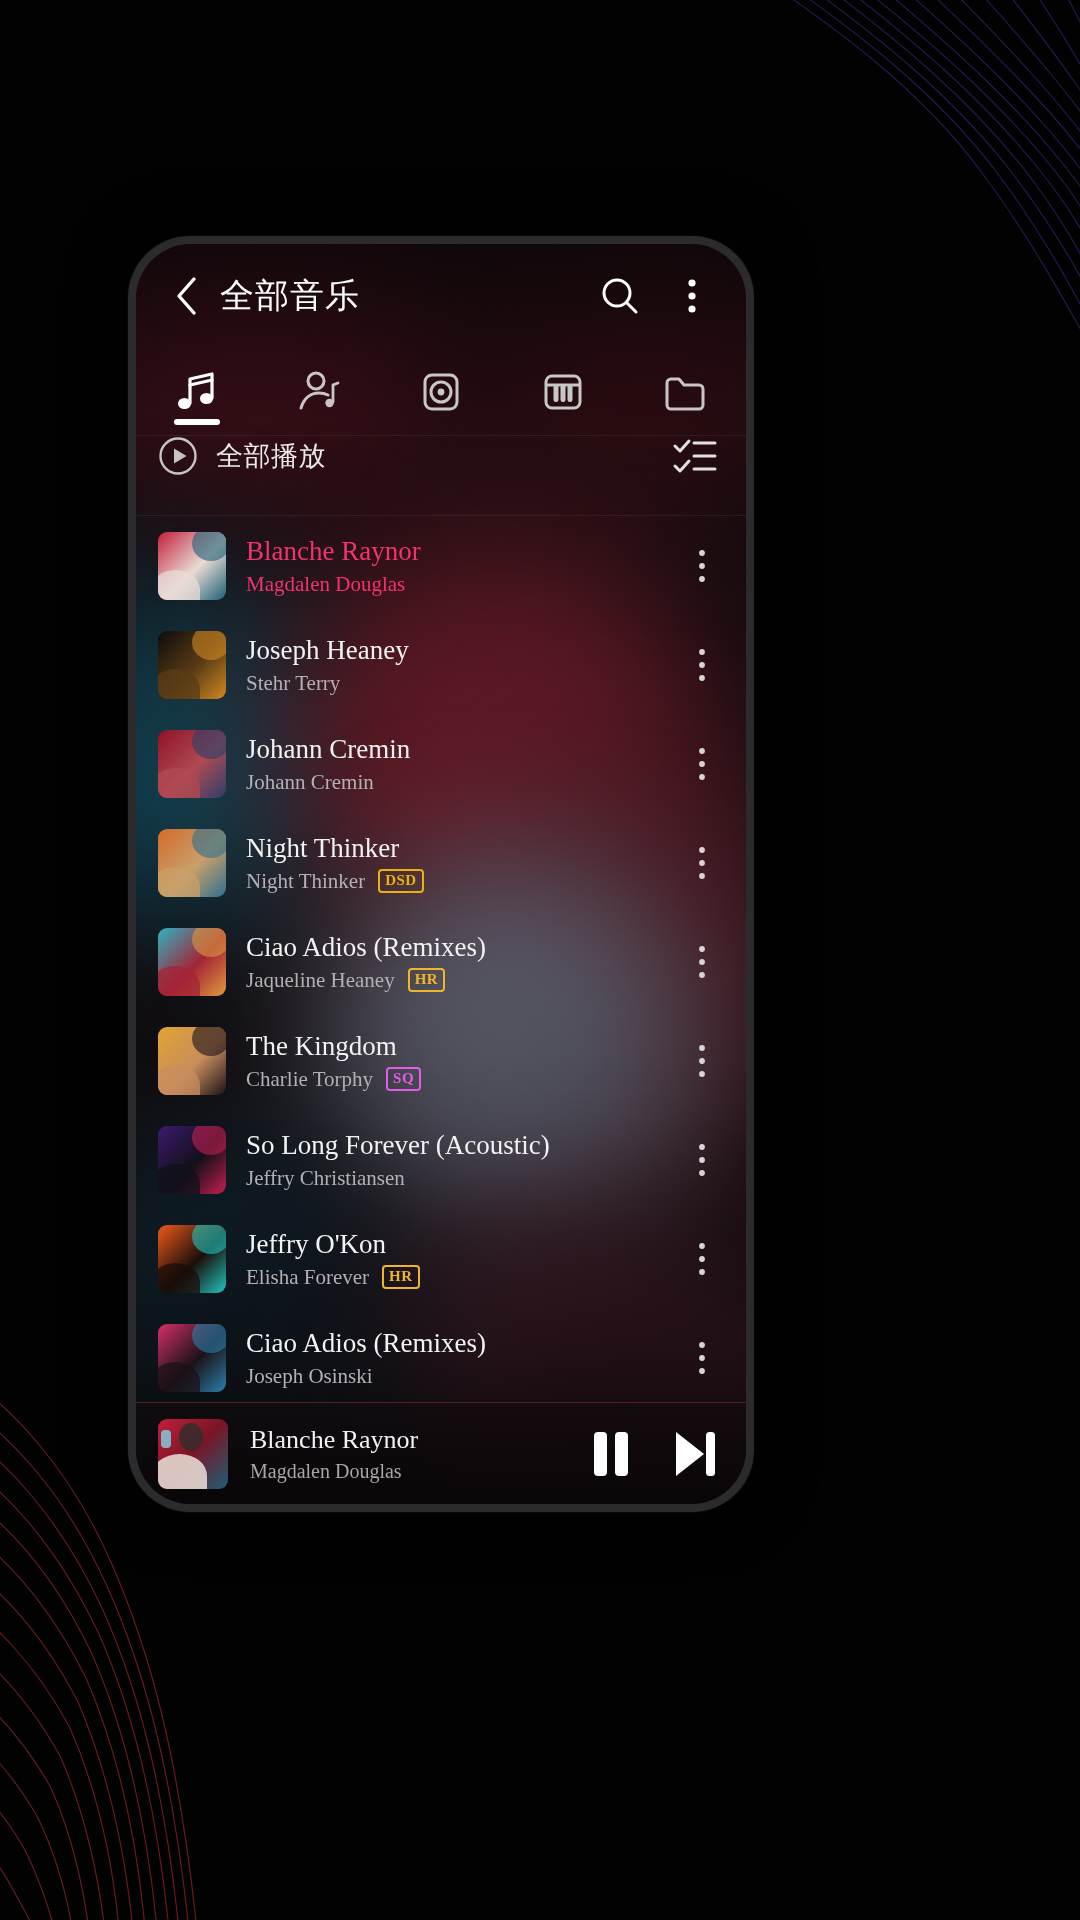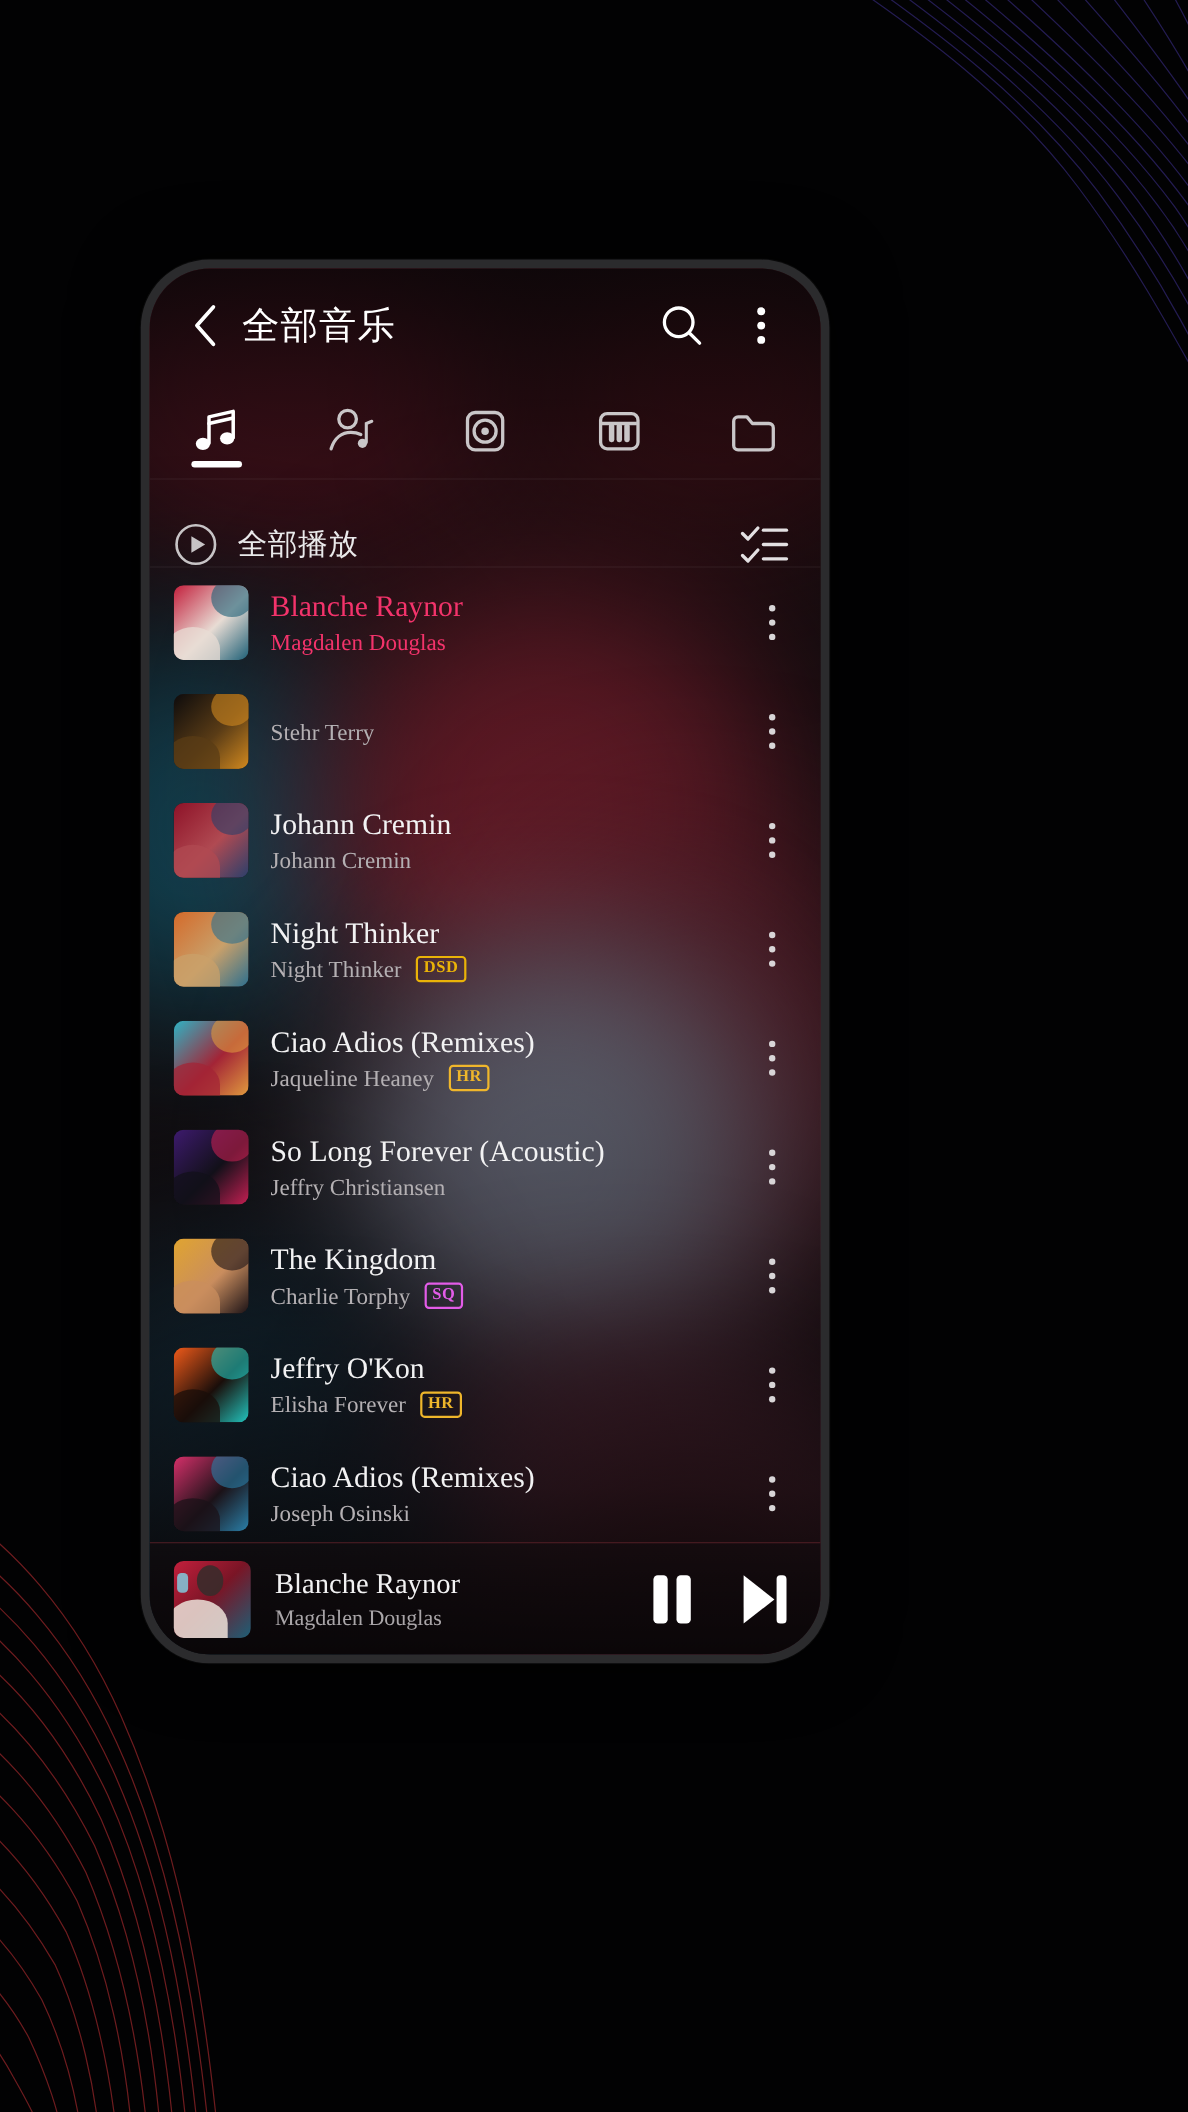--- a/index.html
+++ b/index.html
@@ -77,21 +77,21 @@
   .tab .underline {
     position:absolute; bottom:10px; left:50%; transform:translateX(-50%);
     width:46px; height:6px; border-radius:3px; background:#fff;
     opacity:0;
   }
   .tab.active .underline { opacity:1; }
 
   
   #playall-row {
     height:80px; flex:0 0 80px;
-    display:flex; align-items:flex-end;
+    display:flex; align-items:flex-start;
     padding:0 28px 0 22px;
     border-bottom:1px solid rgba(255,255,255,.07);
   }
   #playall-left { display:flex; align-items:center; gap:18px; cursor:pointer; }
   #playall-label { color:#e9e9ea; font-size:27px; letter-spacing:.5px; }
   #multiselect-btn { margin-left:auto; cursor:pointer; display:flex; align-items:center; }
 
   
   #songlist { flex:1 1 auto; overflow:hidden; }
   .song-row {
@@ -323,20 +323,21 @@
               </svg>
             </div>
           </div>
           <div class="song-row">
             <div class="art">
               <div class="g1" style="inset:0;background:linear-gradient(135deg,#0d0b0c 0%,#5a3c16 55%,#d1891f 100%);"></div>
               <div class="g2" style="left:-10%;bottom:-14%;width:72%;height:58%;background:#5a3c16;border-radius:50% 50% 14% 14%;opacity:.75;"></div>
               <div class="g3" style="right:-6%;top:-8%;width:56%;height:52%;background:#d1891f;border-radius:50%;opacity:.6;"></div>
             </div>
             <div class="song-meta">
+              <div class="song-title">Joseph Heaney</div>
               <div class="song-sub">
                 <div class="song-artist">Stehr Terry</div>
               </div>
             </div>
             <div class="row-menu">
               <svg width="10" height="38" viewBox="0 0 10 38">
                 <circle cx="5" cy="6" r="2.9" fill="#d8d5d7"></circle>
                 <circle cx="5" cy="19" r="2.9" fill="#d8d5d7"></circle>
                 <circle cx="5" cy="32" r="2.9" fill="#d8d5d7"></circle>
               </svg>
@@ -399,49 +400,49 @@
             <div class="row-menu">
               <svg width="10" height="38" viewBox="0 0 10 38">
                 <circle cx="5" cy="6" r="2.9" fill="#d8d5d7"></circle>
                 <circle cx="5" cy="19" r="2.9" fill="#d8d5d7"></circle>
                 <circle cx="5" cy="32" r="2.9" fill="#d8d5d7"></circle>
               </svg>
             </div>
           </div>
           <div class="song-row">
             <div class="art">
+              <div class="g1" style="inset:0;background:linear-gradient(135deg,#e0a430 0%,#c98d5e 55%,#1b1216 100%);"></div>
+              <div class="g2" style="left:-10%;bottom:-14%;width:72%;height:58%;background:#c98d5e;border-radius:50% 50% 14% 14%;opacity:.75;"></div>
+              <div class="g3" style="right:-6%;top:-8%;width:56%;height:52%;background:#1b1216;border-radius:50%;opacity:.6;"></div>
+            </div>
+            <div class="song-meta">
+              <div class="song-title">The Kingdom</div>
+              <div class="song-sub">
+                <div class="song-artist">Charlie Torphy</div>
+                <span class="badge" style="color: rgb(227, 92, 232);">SQ</span>
+              </div>
+            </div>
+            <div class="row-menu">
+              <svg width="10" height="38" viewBox="0 0 10 38">
+                <circle cx="5" cy="6" r="2.9" fill="#d8d5d7"></circle>
+                <circle cx="5" cy="19" r="2.9" fill="#d8d5d7"></circle>
+                <circle cx="5" cy="32" r="2.9" fill="#d8d5d7"></circle>
+              </svg>
+            </div>
+          </div>
+          <div class="song-row">
+            <div class="art">
               <div class="g1" style="inset:0;background:linear-gradient(135deg,#3d1a6e 0%,#121019 55%,#c41f52 100%);"></div>
               <div class="g2" style="left:-10%;bottom:-14%;width:72%;height:58%;background:#121019;border-radius:50% 50% 14% 14%;opacity:.75;"></div>
               <div class="g3" style="right:-6%;top:-8%;width:56%;height:52%;background:#c41f52;border-radius:50%;opacity:.6;"></div>
             </div>
             <div class="song-meta">
               <div class="song-title">So Long Forever (Acoustic)</div>
               <div class="song-sub">
                 <div class="song-artist">Jeffry Christiansen</div>
-              </div>
-            </div>
-            <div class="row-menu">
-              <svg width="10" height="38" viewBox="0 0 10 38">
-                <circle cx="5" cy="6" r="2.9" fill="#d8d5d7"></circle>
-                <circle cx="5" cy="19" r="2.9" fill="#d8d5d7"></circle>
-                <circle cx="5" cy="32" r="2.9" fill="#d8d5d7"></circle>
-              </svg>
-            </div>
-          </div>
-          <div class="song-row">
-            <div class="art">
-              <div class="g1" style="inset:0;background:linear-gradient(135deg,#e0a430 0%,#c98d5e 55%,#1b1216 100%);"></div>
-              <div class="g2" style="left:-10%;bottom:-14%;width:72%;height:58%;background:#c98d5e;border-radius:50% 50% 14% 14%;opacity:.75;"></div>
-              <div class="g3" style="right:-6%;top:-8%;width:56%;height:52%;background:#1b1216;border-radius:50%;opacity:.6;"></div>
-            </div>
-            <div class="song-meta">
-              <div class="song-title">The Kingdom</div>
-              <div class="song-sub">
-                <div class="song-artist">Charlie Torphy</div>
-                <span class="badge" style="color: rgb(227, 92, 232);">SQ</span>
               </div>
             </div>
             <div class="row-menu">
               <svg width="10" height="38" viewBox="0 0 10 38">
                 <circle cx="5" cy="6" r="2.9" fill="#d8d5d7"></circle>
                 <circle cx="5" cy="19" r="2.9" fill="#d8d5d7"></circle>
                 <circle cx="5" cy="32" r="2.9" fill="#d8d5d7"></circle>
               </svg>
             </div>
           </div>

